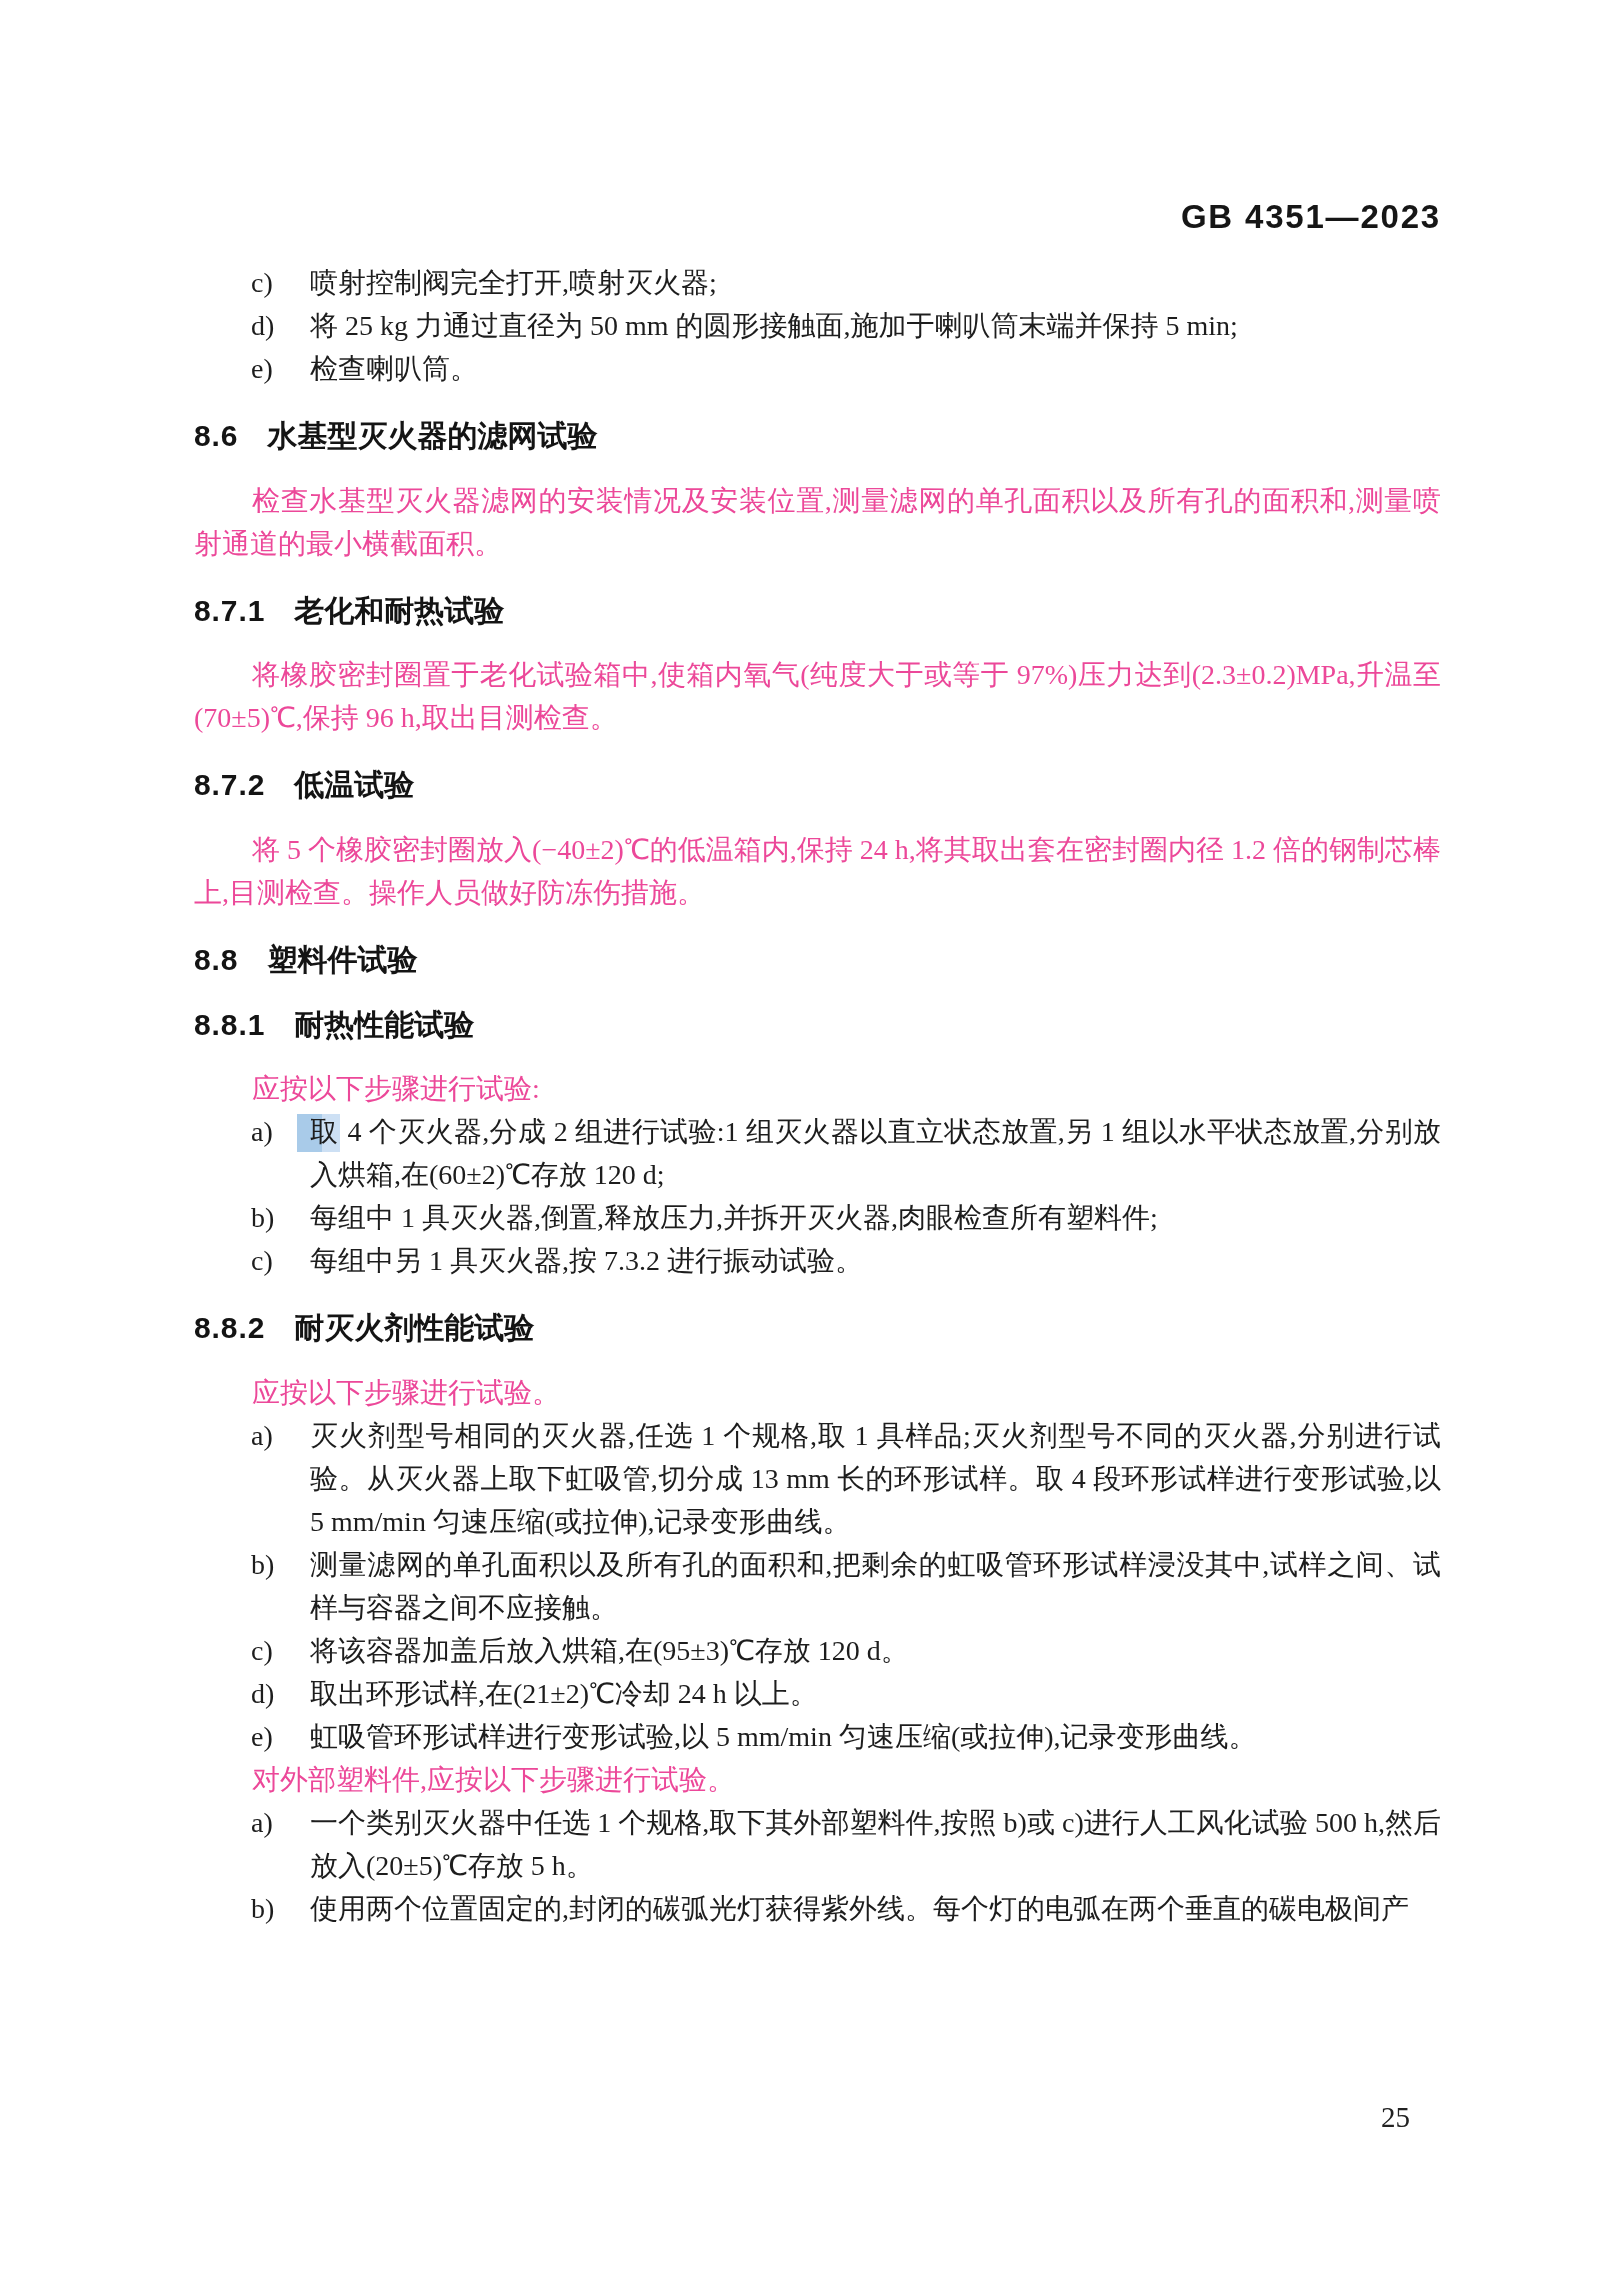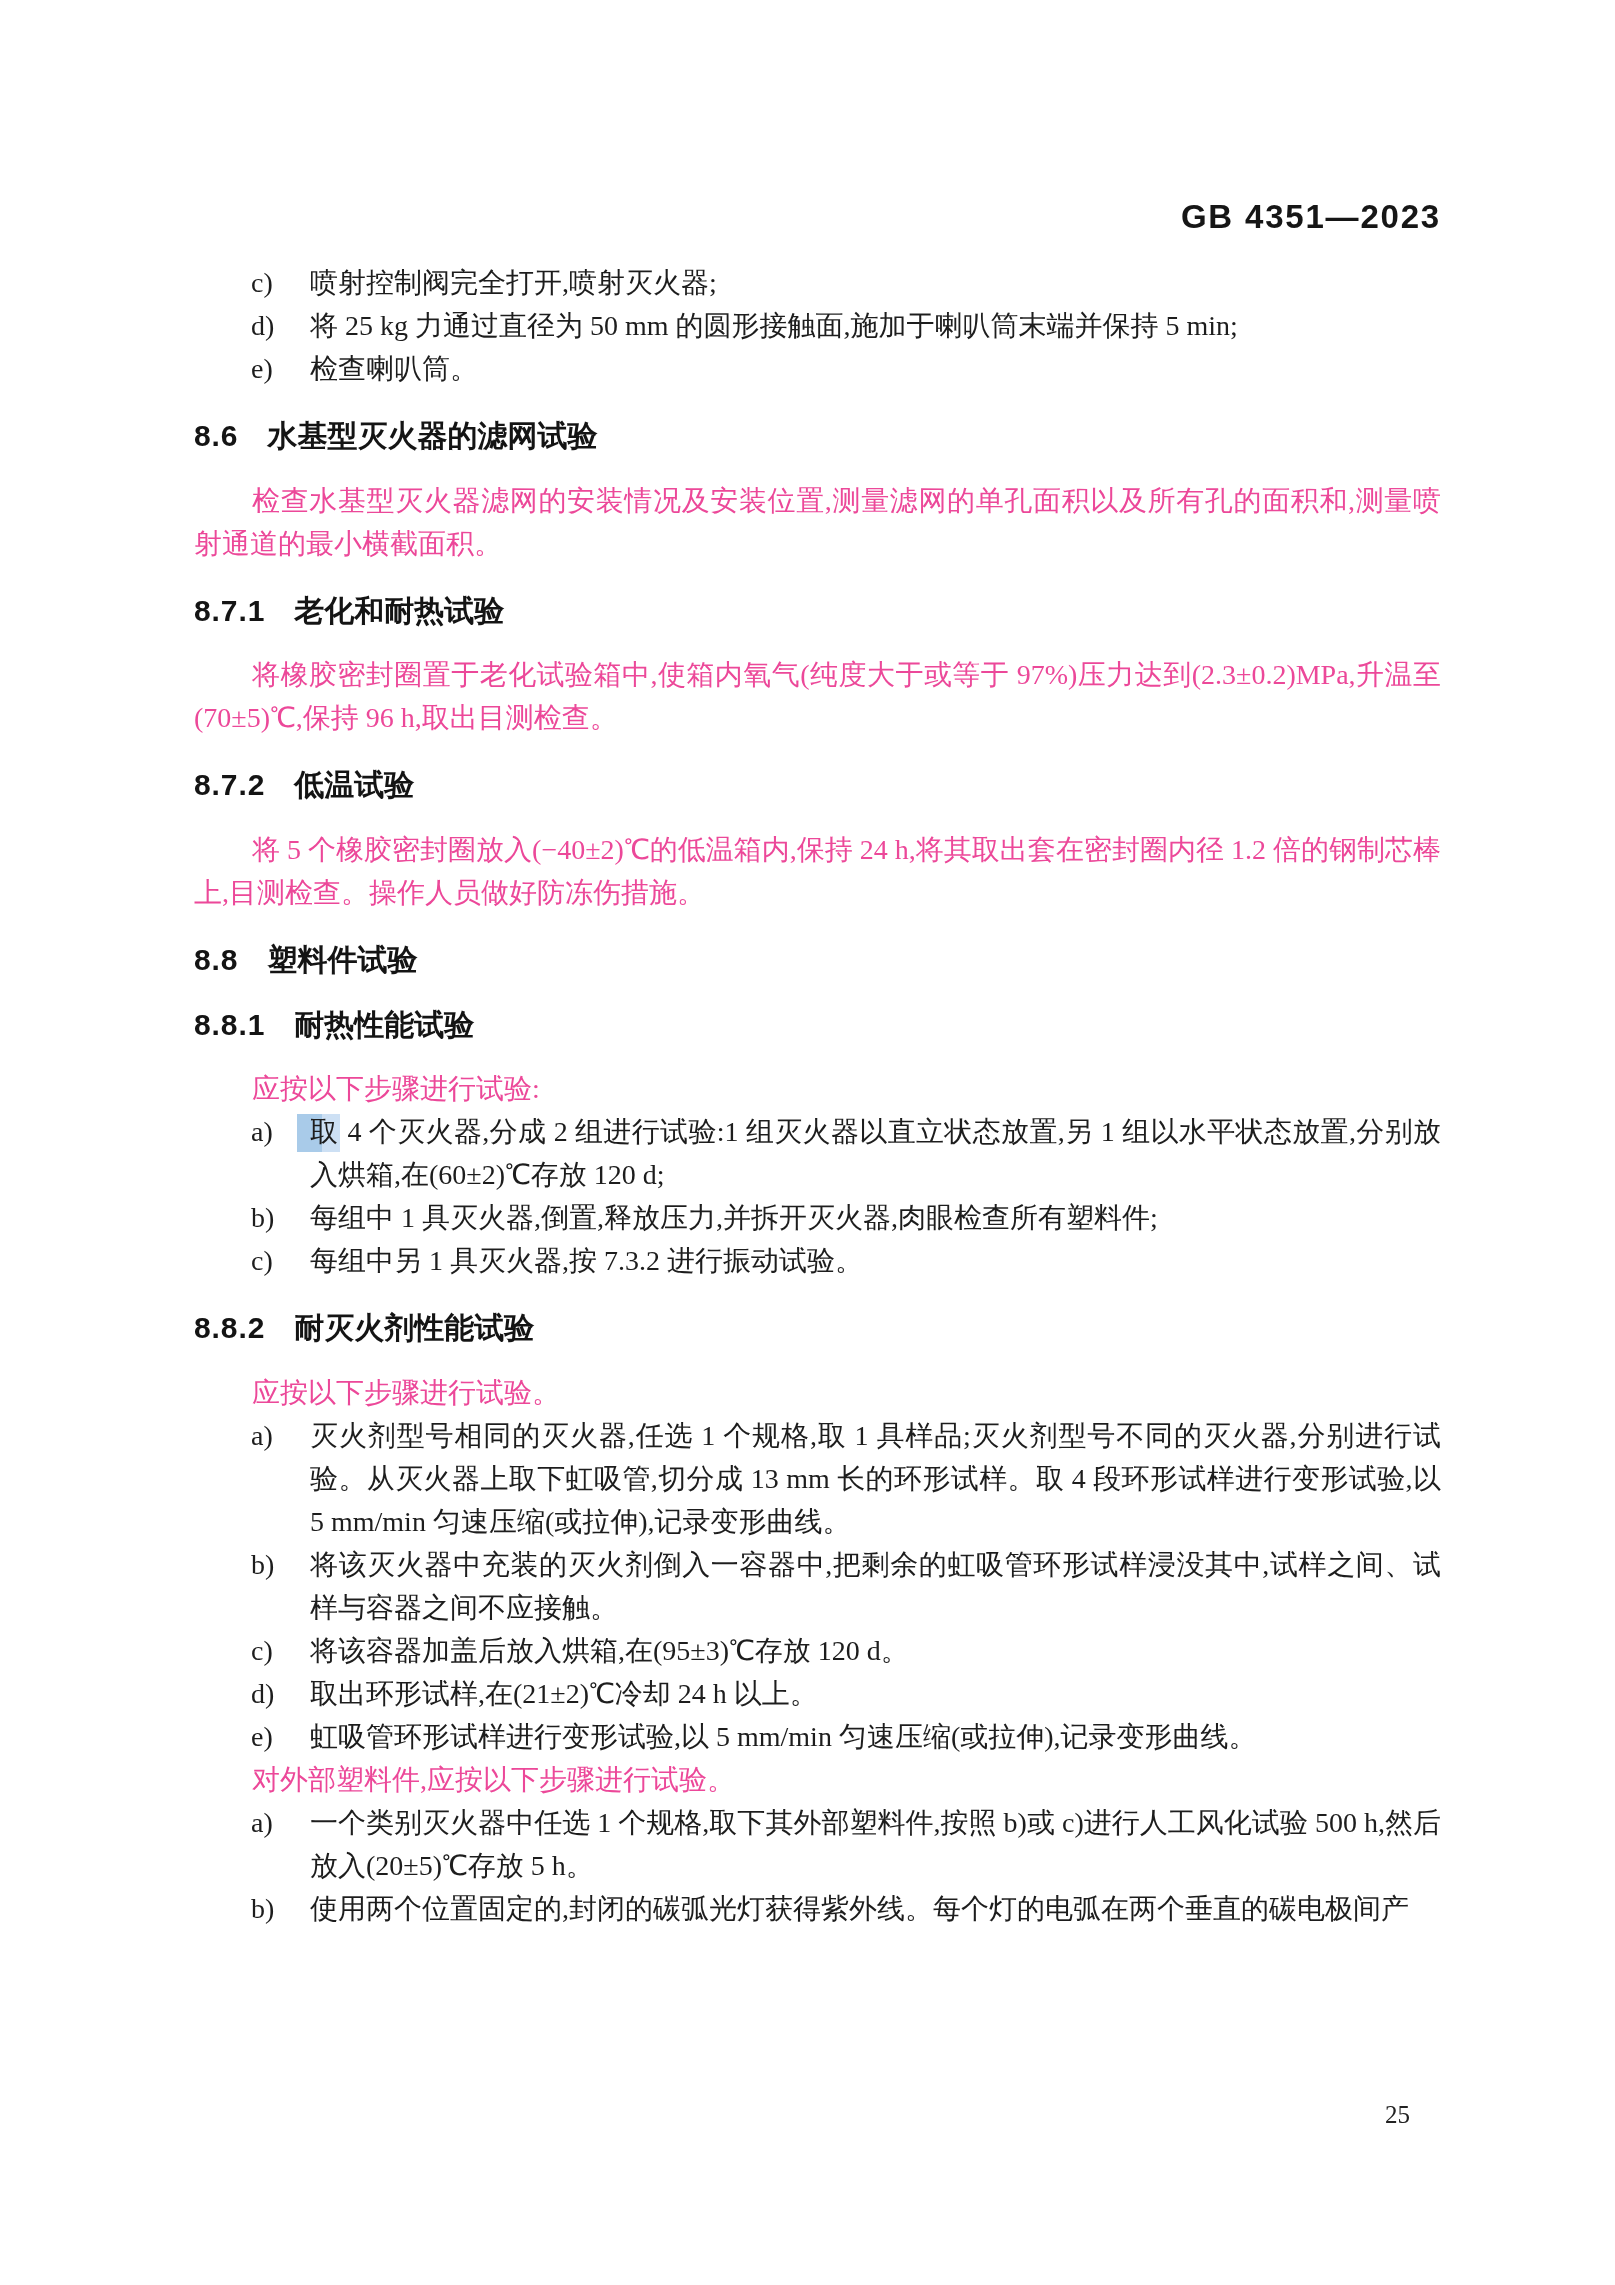--- a/index.html
+++ b/index.html
@@ -38,21 +38,21 @@
     font-size:28px;line-height:43px;text-align:justify;color:#1d1d1d;
   }
   .li-letter{position:absolute;left:57px;top:0;}
   
   .hl{
     background:linear-gradient(90deg,#a9cbe9 58%,#cde0f4 58%);
     padding:1.8px 1.8px 5.4px 12.7px;margin-left:-12.7px;
   }
   .page-number{
     position:absolute;top:2101px;right:206px;
-    font-size:25px;color:#222;
+    font-size:29px;color:#222;
   }
 </style>
 </head>
 <body>
 
 <div class="page">
 
   <div class="doc-header">
     <span class="std-no">GB 4351—2023</span>
   </div>
@@ -117,21 +117,21 @@
       <span class="h-num">8.8.2</span><span class="h-title">耐灭火剂性能试验</span>
     </h3>
     <p class="para">应按以下步骤进行试验。</p>
     <div class="list">
       <div class="li">
         <span class="li-letter">a)</span>
         <span>灭火剂型号相同的灭火器,任选 1 个规格,取 1 具样品;灭火剂型号不同的灭火器,分别进行试验。从灭火器上取下虹吸管,切分成 13 mm 长的环形试样。取 4 段环形试样进行变形试验,以 5 mm/min 匀速压缩(或拉伸),记录变形曲线。</span>
       </div>
       <div class="li">
         <span class="li-letter">b)</span>
-        <span>将该灭火器中充装的灭火剂倒入一容器中,把剩余的虹吸管环形试样浸没其中,试样之间、试样与容器之间不应接触。</span>
+        <span>测量滤网的单孔面积以及所有孔的面积和,把剩余的虹吸管环形试样浸没其中,试样之间、试样与容器之间不应接触。</span>
       </div>
       <div class="li">
         <span class="li-letter">c)</span>
         <span>将该容器加盖后放入烘箱,在(95±3)℃存放 120 d。</span>
       </div>
       <div class="li">
         <span class="li-letter">d)</span>
         <span>取出环形试样,在(21±2)℃冷却 24 h 以上。</span>
       </div>
       <div class="li">

